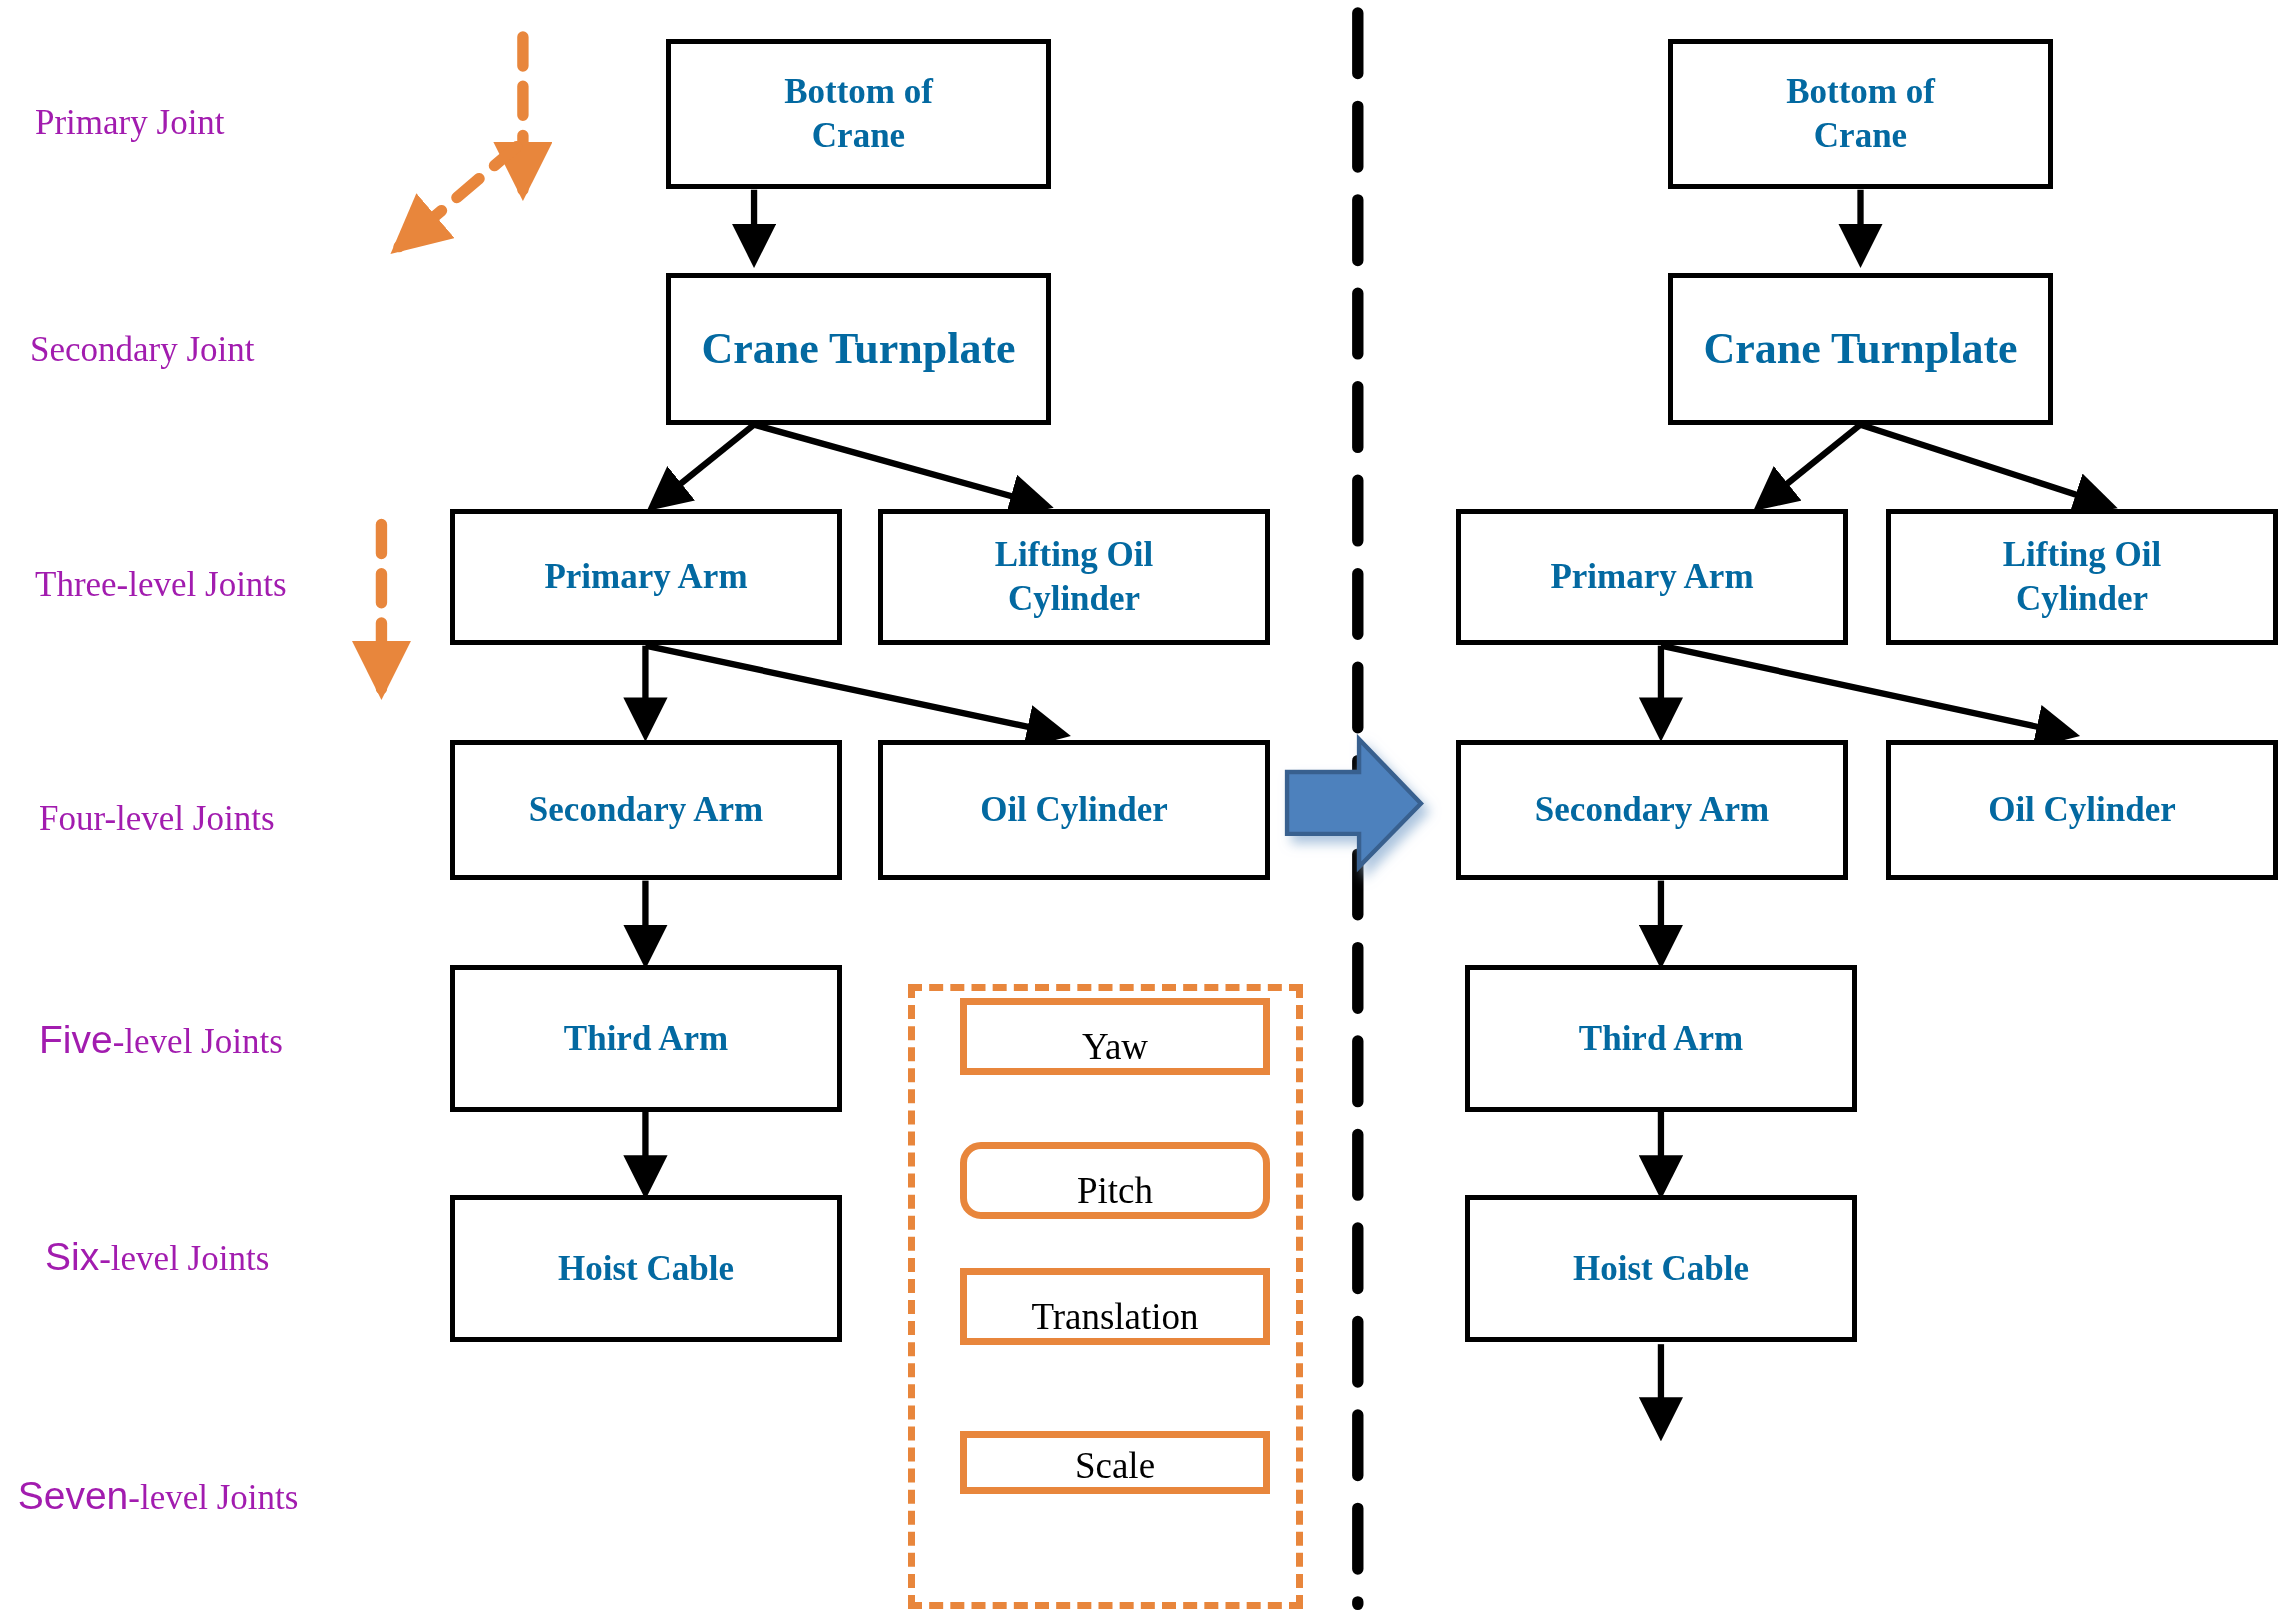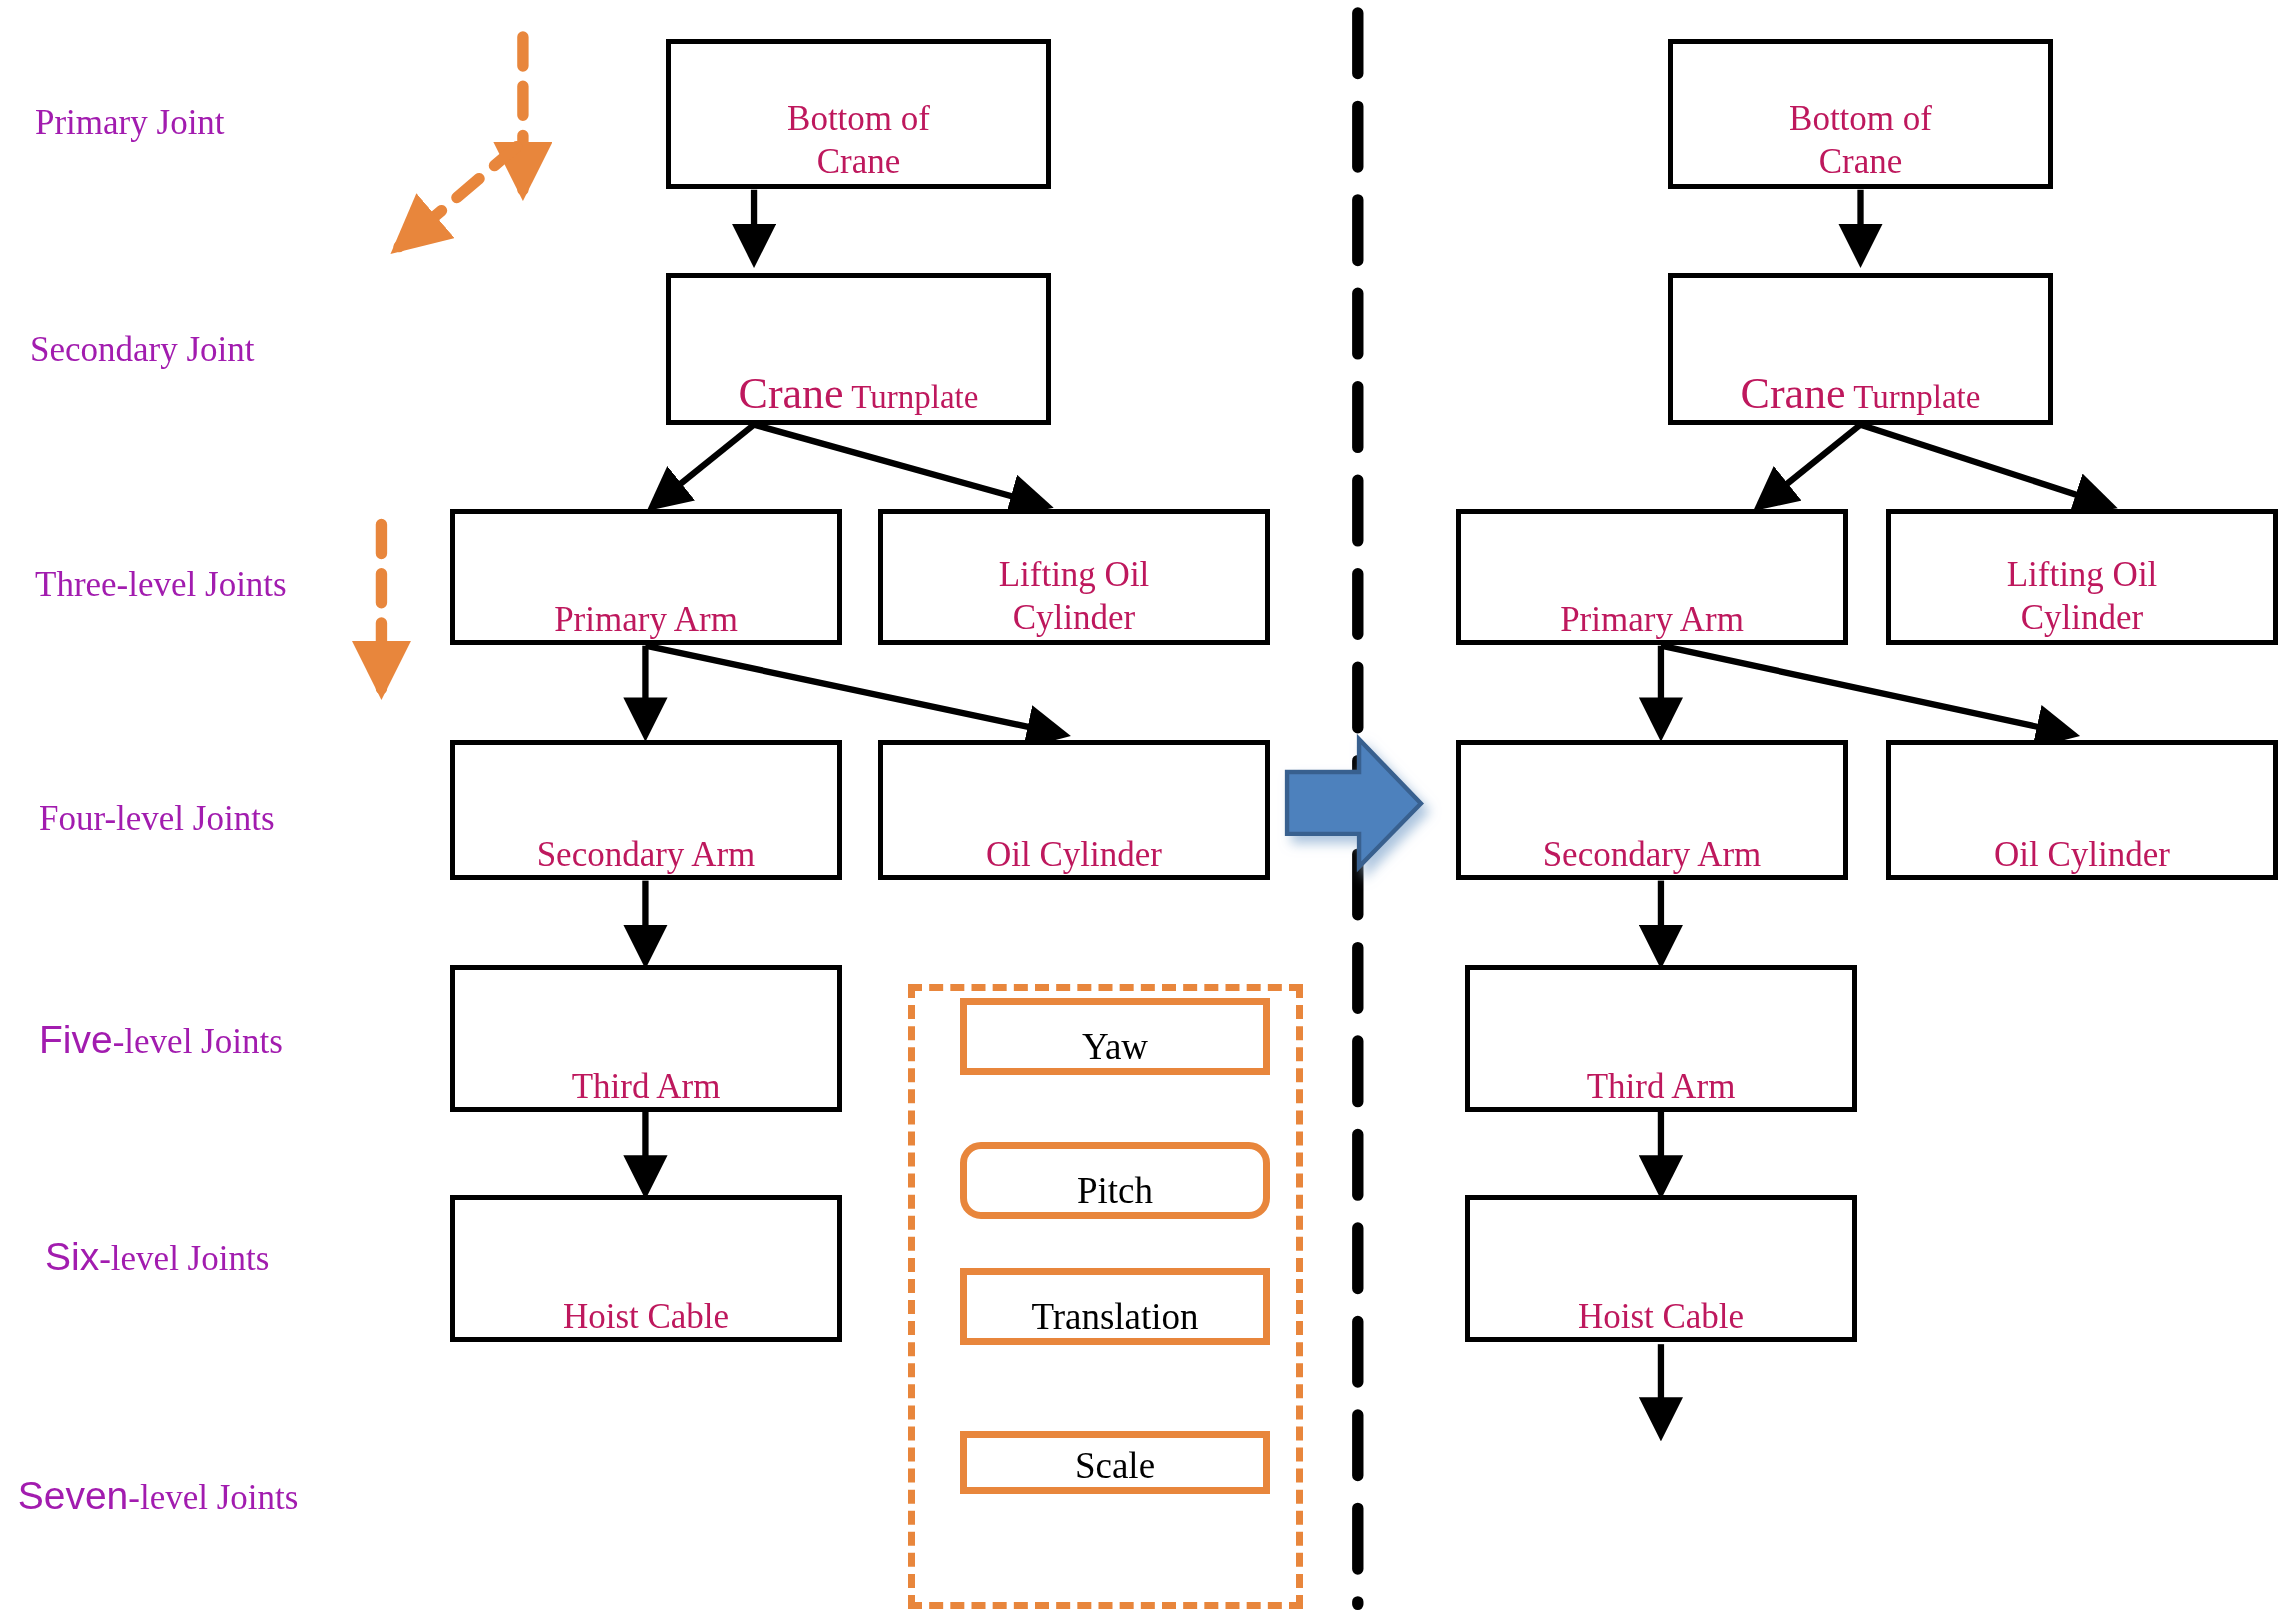--- a/index.html
+++ b/index.html
@@ -17,35 +17,36 @@
   .lvl-label .big{
     font-family:"Liberation Sans",sans-serif;
     font-size:39px;
   }
   .nodebox{
     position:absolute;
     box-sizing:border-box;
     border:5.7px solid #000;
     background:#ffffff;
     display:flex;
-    align-items:flex-end;
+    align-items:center;
     justify-content:center;
     text-align:center;
     font-family:"Liberation Serif",serif;
     font-size:35px;
-    color:#be185d;
+    color:#0369a1;
     line-height:1.18;
+    font-weight:bold;
   }
   .nodebox.two-line{line-height:1.25;}
   .nodebox.shaded{
     background:#c9c9c9;
     box-shadow:8.8px 8.8px 6.3px rgba(0,0,0,0.35);
   }
   .nodebox .lead{font-size:44px;}
-  .nodebox .trail{font-size:33px;}
+  .nodebox .trail{font-size:44px;}
   .orange-group{
     position:absolute;
     box-sizing:border-box;
     border:7px dashed #E8863C;
     background:transparent;
   }
   .orange-item{
     position:absolute;
     box-sizing:border-box;
     border:7px solid #E8863C;

